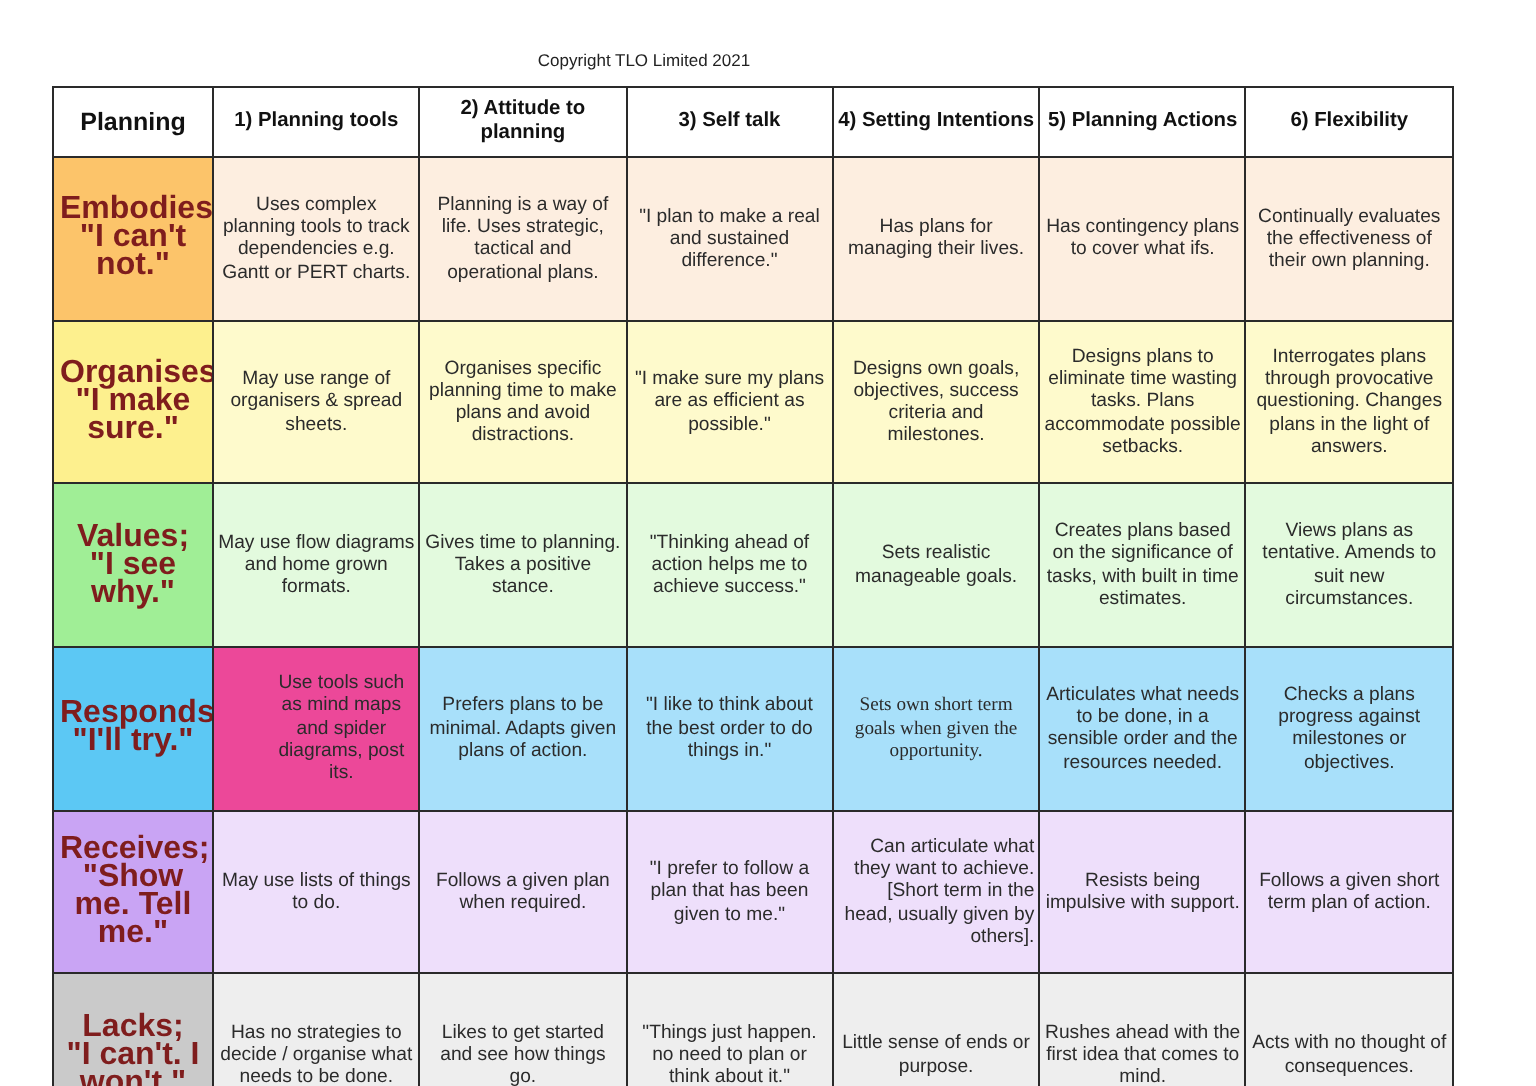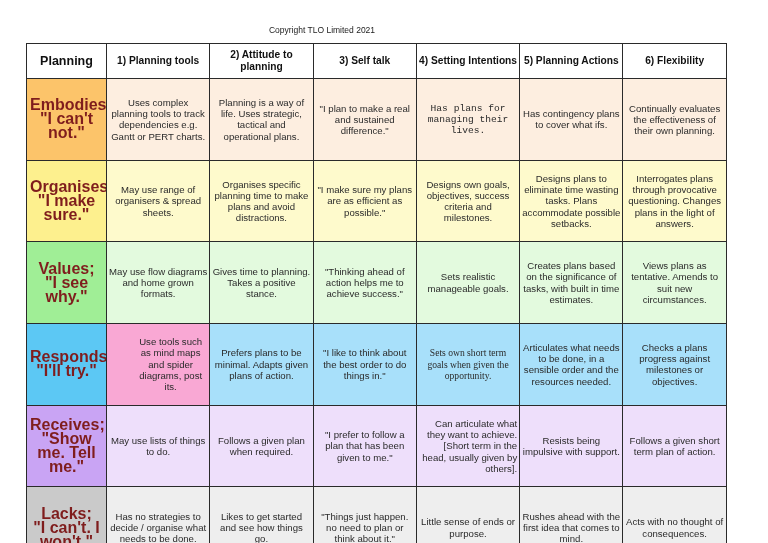--- a/index.html
+++ b/index.html
@@ -93,21 +93,21 @@
       <th>5) Planning Actions</th>
       <th>6) Flexibility</th>
     </tr>
   </thead>
   <tbody>
     <tr>
       <td class="row-label" style="background: rgb(252, 196, 106);"><span>Embodies;</span><br><span>"I can't not."</span></td>
       <td style="background: rgb(253, 238, 224);">Uses complex planning tools to track dependencies e.g. Gantt or PERT charts.</td>
       <td style="background: rgb(253, 238, 224);">Planning is a way of life. Uses strategic, tactical and operational plans.</td>
       <td style="background: rgb(253, 238, 224);">"I plan to make a real and sustained difference."</td>
-      <td style="background: rgb(253, 238, 224); font-family: Liberation Mono, monospace;">Has plans for managing their lives.</td>
+      <td style="background: rgb(253, 238, 224);">Has plans for managing their lives.</td>
       <td style="background: rgb(253, 238, 224);">Has contingency plans to cover what ifs.</td>
       <td style="background: rgb(253, 238, 224);">Continually evaluates the effectiveness of their own planning.</td>
     </tr>
     <tr>
       <td class="row-label" style="background: rgb(253, 240, 142); margin-top: 48px;"><span>Organises;</span><br><span>"I make sure."</span></td>
       <td style="background: rgb(254, 250, 204);">May use range of organisers &amp; spread sheets.</td>
       <td style="background: rgb(254, 250, 204);">Organises specific planning time to make plans and avoid distractions.</td>
       <td style="background: rgb(254, 250, 204);">"I make sure my plans are as efficient as possible."</td>
       <td style="background: rgb(254, 250, 204);">Designs own goals, objectives, success criteria and milestones.</td>
       <td style="background: rgb(254, 250, 204);">Designs plans to eliminate time wasting tasks. Plans accommodate possible setbacks.</td>
@@ -117,21 +117,21 @@
       <td class="row-label" style="background: rgb(160, 238, 150);"><span>Values;</span><br><span>"I see why."</span></td>
       <td style="background: rgb(227, 250, 222);">May use flow diagrams and home grown formats.</td>
       <td style="background: rgb(227, 250, 222);">Gives time to planning. Takes a positive stance.</td>
       <td style="background: rgb(227, 250, 222);">"Thinking ahead of action helps me to achieve success."</td>
       <td style="background: rgb(227, 250, 222);">Sets realistic manageable goals.</td>
       <td style="background: rgb(227, 250, 222);">Creates plans based on the significance of tasks, with built in time estimates.</td>
       <td style="background: rgb(227, 250, 222);">Views plans as tentative. Amends to suit new circumstances.</td>
     </tr>
     <tr>
       <td class="row-label" style="background: rgb(92, 200, 244);"><span>Responds;</span><br><span>"I'll try."</span></td>
-      <td style="background: #f9a8d4; padding-left: 27px;">Use tools such as mind maps and spider diagrams, post its.</td>
+      <td style="background: #ec4899; padding-left: 27px;">Use tools such as mind maps and spider diagrams, post its.</td>
       <td style="background: rgb(168, 224, 250);">Prefers plans to be minimal. Adapts given plans of action.</td>
       <td style="background: rgb(168, 224, 250);">"I like to think about the best order to do things in."</td>
       <td style="background: rgb(168, 224, 250); font-family: Liberation Serif, serif;">Sets own short term goals when given the opportunity.</td>
       <td style="background: rgb(168, 224, 250);">Articulates what needs to be done, in a sensible order and the resources needed.</td>
       <td style="background: rgb(168, 224, 250);">Checks a plans progress against milestones or objectives.</td>
     </tr>
     <tr>
       <td class="row-label" style="background: rgb(201, 164, 244);"><span>Receives;</span><br><span>"Show me. Tell me."</span></td>
       <td style="background: rgb(238, 223, 251);">May use lists of things to do.</td>
       <td style="background: rgb(238, 223, 251);">Follows a given plan when required.</td>

